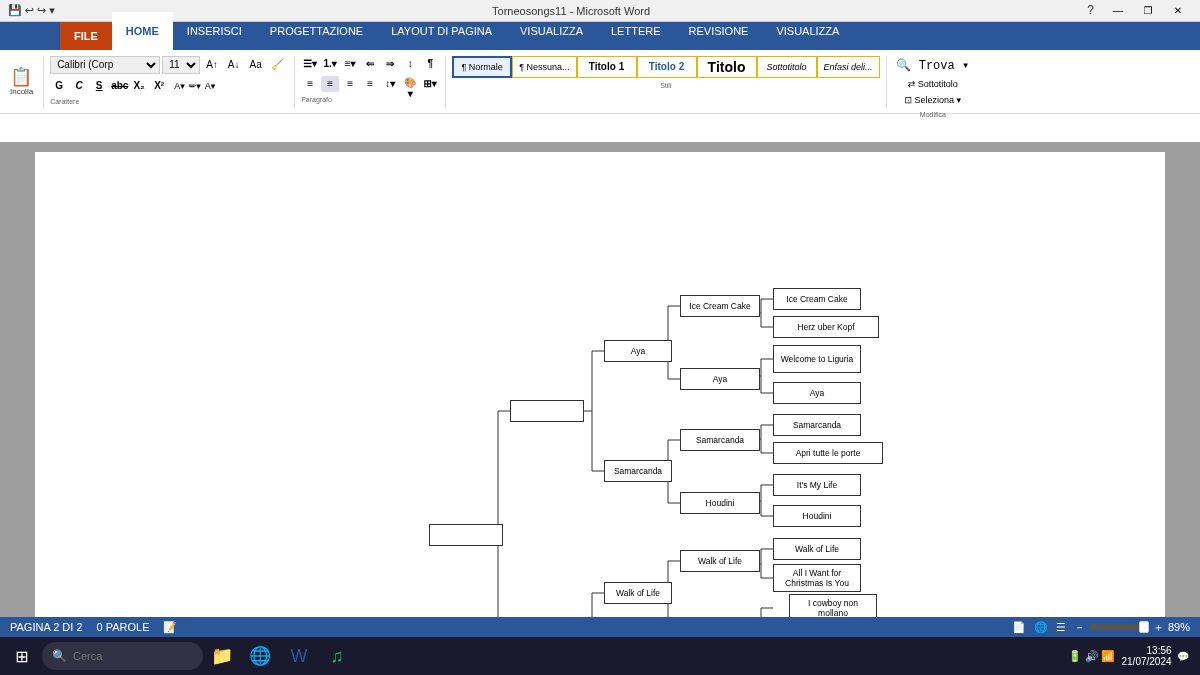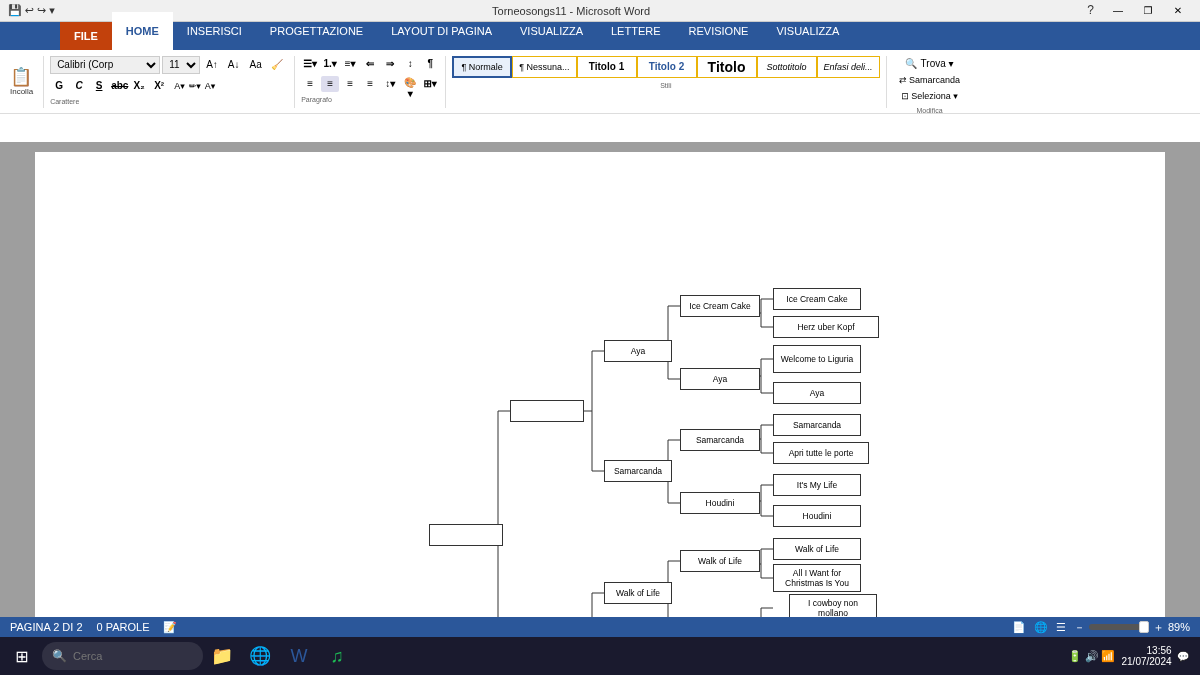--- a/index.html
+++ b/index.html
@@ -381,22 +381,22 @@
       <div class="style-box" style="font-size:10px;font-weight:bold;">Titolo 1</div>
       <div class="style-box" style="font-size:10px;font-weight:bold;color:#2b579a;">Titolo 2</div>
       <div class="style-box" style="font-size:14px;font-weight:bold;">Titolo</div>
       <div class="style-box" style="font-size:9px;font-style:italic;">Sottotitolo</div>
       <div class="style-box" style="font-size:9px;font-style:italic;">Enfasi deli...</div>
     </div>
     <div style="font-size:7px;color:#666;margin-top:2px;">Stili</div>
   </div>
 
   <div class="toolbar-group last" style="flex-direction:column;min-width:80px;">
-    <div class="small-btn" style="font-size:10px;">🔍 Trova ▾</div>
-    <div class="small-btn" style="font-size:9px;">⇄ Samarcanda</div>
+    <div class="small-btn" style="font-size:12px;font-family:Liberation Mono, monospace;">🔍 Trova ▾</div>
+    <div class="small-btn" style="font-size:9px;">⇄ Sottotitolo</div>
     <div class="small-btn" style="font-size:9px;">⊡ Seleziona ▾</div>
     <div style="font-size:7px;color:#666;margin-top:2px;">Modifica</div>
   </div>
 </div>
 
 <div id="vertical-scrollbar">
   <div class="scroll-arrow">▲</div>
   <div class="scroll-thumb"></div>
   <div class="scroll-arrow" style="position:absolute;bottom:0;">▼</div>
 </div>
@@ -495,21 +495,21 @@
         <line x1="443" y1="249" x2="443" y2="491"></line>
           <line x1="443" y1="370" x2="442" y2="370"></line>
         <line x1="442" y1="373" x2="448" y2="373"></line>
       </svg>
 
       <div class="node-box" style="left:718px;top:126px;width:88px;height:22px;">Ice Cream Cake</div>
       <div class="node-box" style="left:718px;top:154px;width:106px;height:22px;">Herz uber Kopf</div>
       <div class="node-box" style="left:718px;top:183px;width:88px;height:28px;">Welcome to Liguria</div>
       <div class="node-box" style="left:718px;top:220px;width:88px;height:22px;">Aya</div>
       <div class="node-box" style="left:718px;top:252px;width:88px;height:22px;">Samarcanda</div>
-      <div class="node-box" style="left:718px;top:280px;width:96px;height:22px;">Apri tutte le porte</div>
+      <div class="node-box" style="left:718px;top:280px;width:110px;height:22px;">Apri tutte le porte</div>
       <div class="node-box" style="left:718px;top:312px;width:88px;height:22px;">It's My Life</div>
       <div class="node-box" style="left:718px;top:343px;width:88px;height:22px;">Houdini</div>
       <div class="node-box" style="left:718px;top:376px;width:88px;height:22px;">Walk of Life</div>
       <div class="node-box" style="left:718px;top:402px;width:88px;height:28px;">All I Want for Christmas Is You</div>
       <div class="node-box" style="left:718px;top:432px;width:88px;height:28px;margin-left:16px;">I cowboy non mollano</div>
 
       <div class="node-box" style="left:625px;top:133px;width:80px;height:22px;">Ice Cream Cake</div>
       <div class="node-box" style="left:625px;top:206px;width:80px;height:22px;">Aya</div>
       <div class="node-box" style="left:625px;top:267px;width:80px;height:22px;">Samarcanda</div>
       <div class="node-box" style="left:625px;top:330px;width:80px;height:22px;">Houdini</div>

